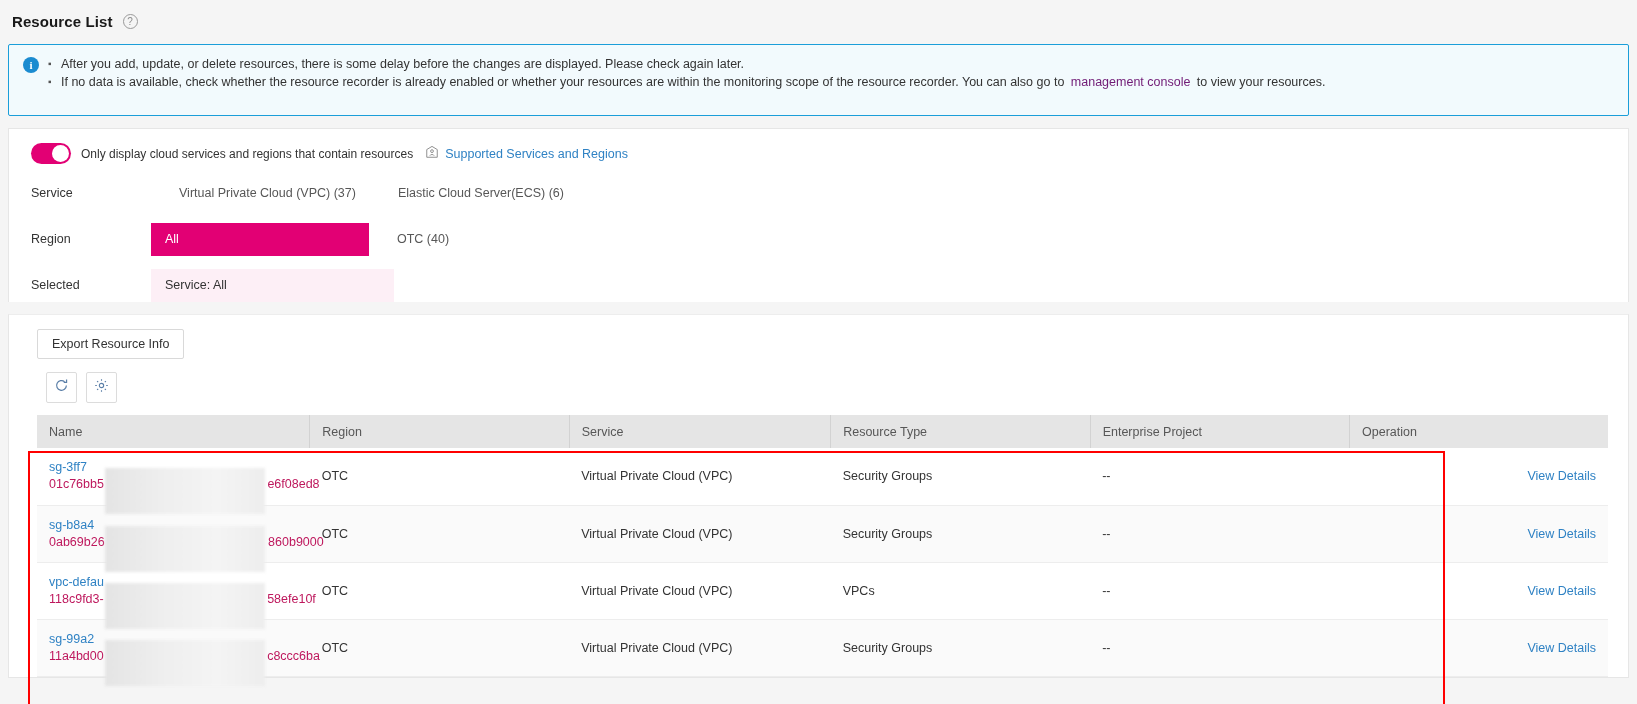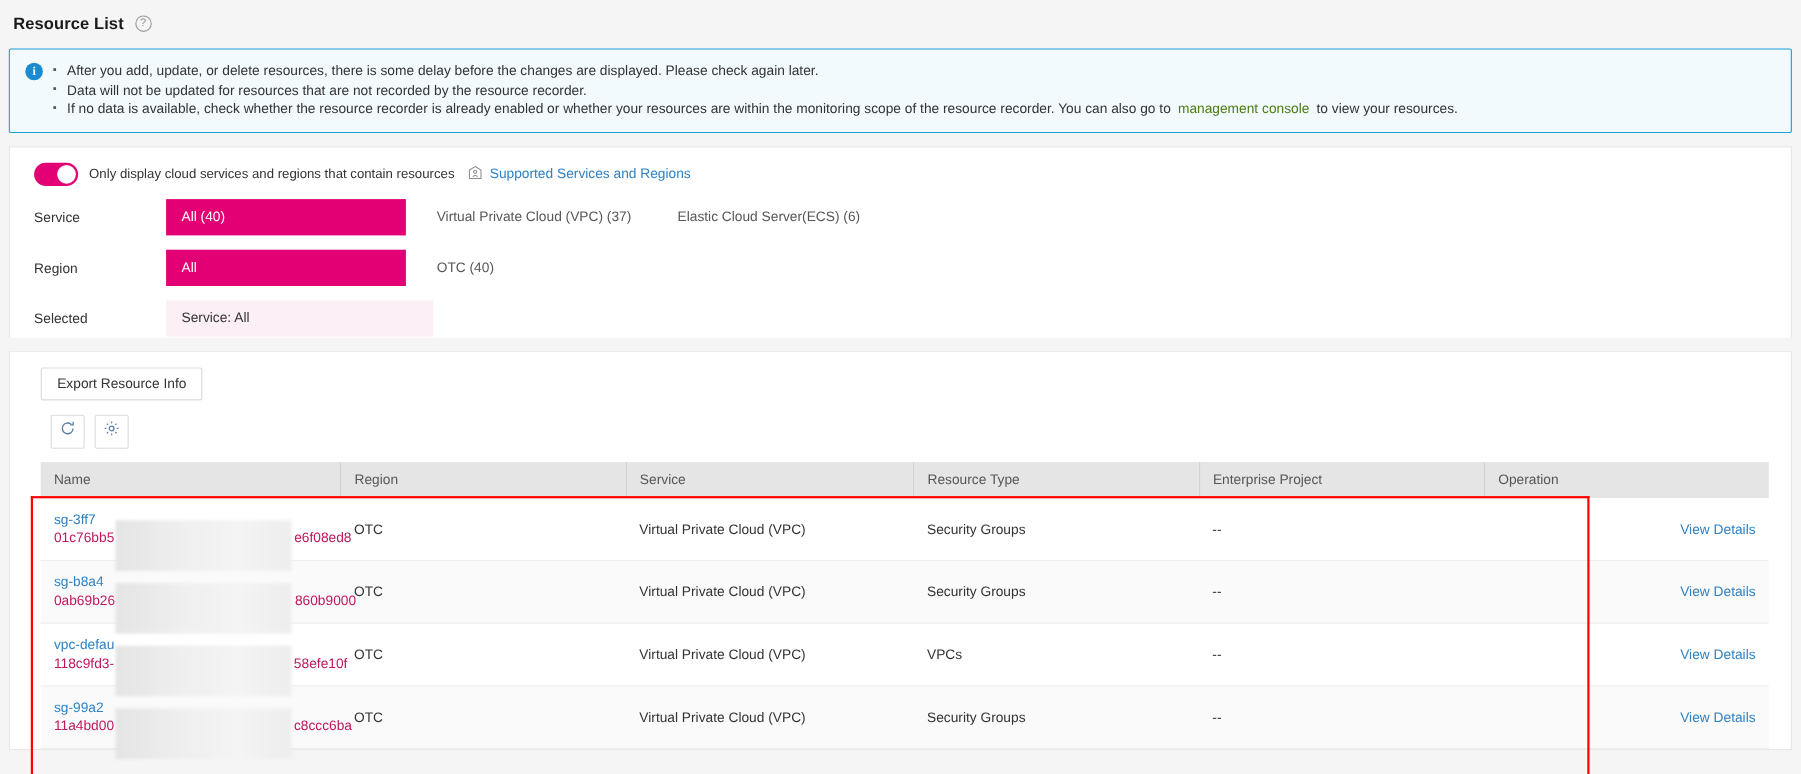--- a/index.html
+++ b/index.html
@@ -85,21 +85,21 @@
   }
   .info-list li:before {
     content: "\25AA";
     position: absolute;
     left: -13px;
     top: -1px;
     font-size: 10px;
     color: #555;
   }
   .inline-link {
-    color: #4d7c0f;
+    color: #701a75;
     text-decoration: none;
     cursor: pointer;
     padding: 0 3px;
   }
 
   
   .filter-card {
     background: #fff;
     margin: 12px 8px 0 8px;
     border: 1px solid #e6e6e6;
@@ -314,21 +314,20 @@
 
   <div class="page-header">
     <span class="page-title">Resource List</span>
     <span class="help-icon">?</span>
   </div>
 
   <div class="info-banner">
     <div class="info-icon">i</div>
     <ul class="info-list">
       <li>After you add, update, or delete resources, there is some delay before the changes are displayed. Please check again later.</li>
-      <li>Data will not be updated for resources that are not recorded by the resource recorder.</li>
       <li>
         <span>If no data is available, check whether the resource recorder is already enabled or whether your resources are within the monitoring scope of the resource recorder. You can also go to</span>
         <a class="inline-link">management console</a>
         <span>to view your resources.</span>
       </li>
     </ul>
   </div>
 
   <div class="filter-card">
 
@@ -344,21 +343,20 @@
             <circle cx="8" cy="7" r="1.6"></circle>
             <path d="M5.6 12.2 C6.1 10.4 9.9 10.4 10.4 12.2"></path>
           </svg>
         </span>
         <span>Supported Services and Regions</span>
       </span>
     </div>
 
     <div class="filter-row">
       <span class="filter-label">Service</span>
-      <span class="chip wide active">All (40)</span>
       <span class="chip-gap"></span>
       <span class="chip">Virtual Private Cloud (VPC) (37)</span>
       <span class="chip-gap"></span>
       <span class="chip">Elastic Cloud Server(ECS) (6)</span>
     </div>
 
     <div class="filter-row">
       <span class="filter-label">Region</span>
       <span class="chip wide active">All</span>
       <span class="chip-gap"></span>

